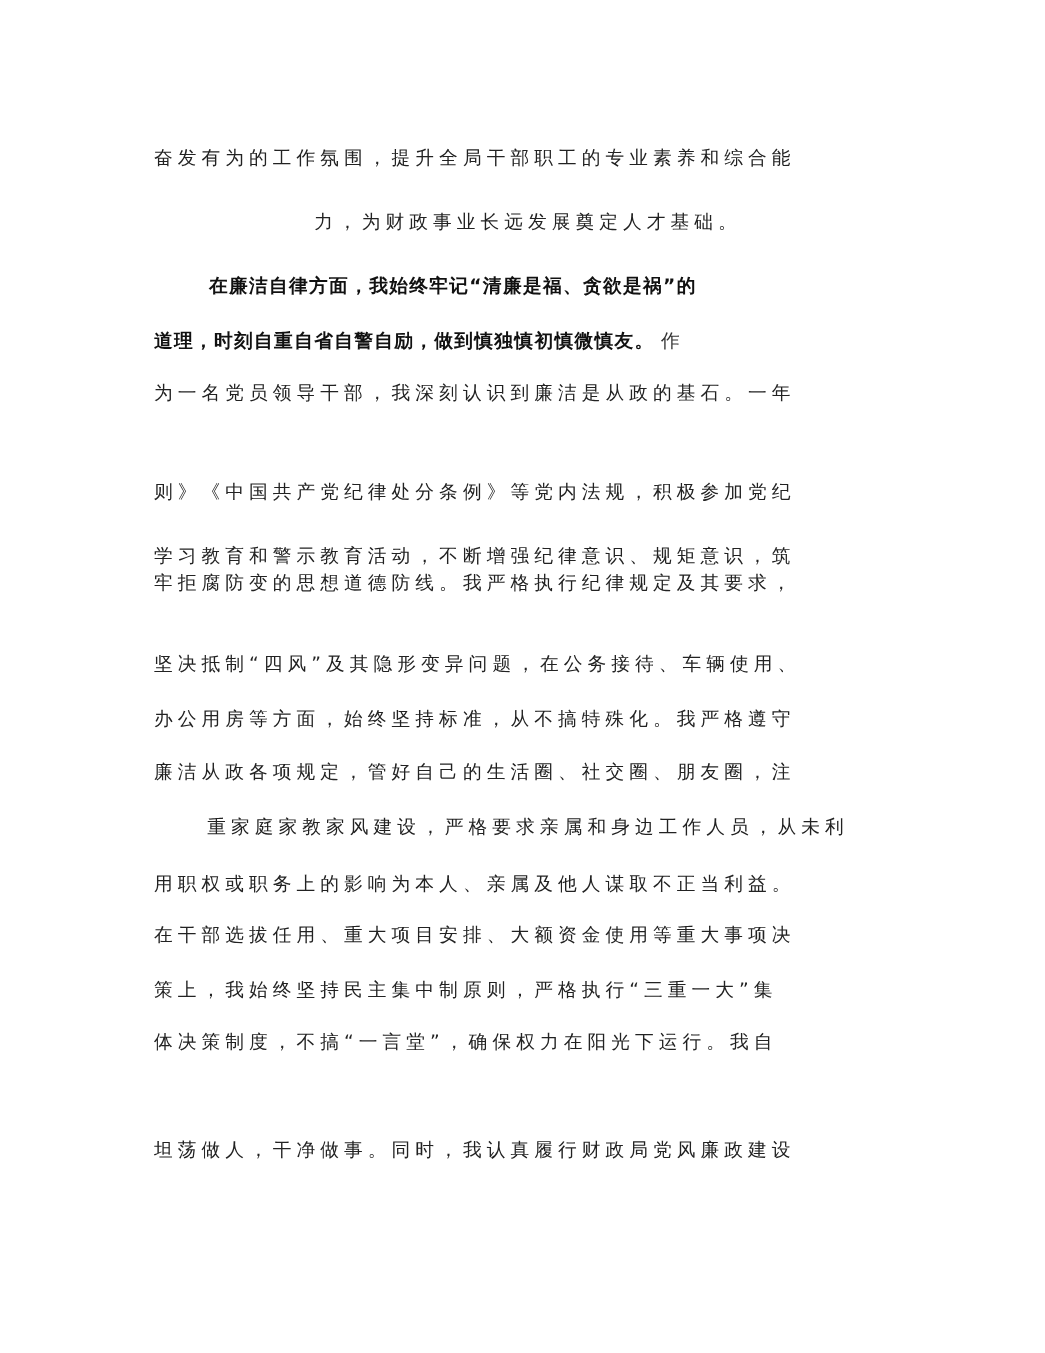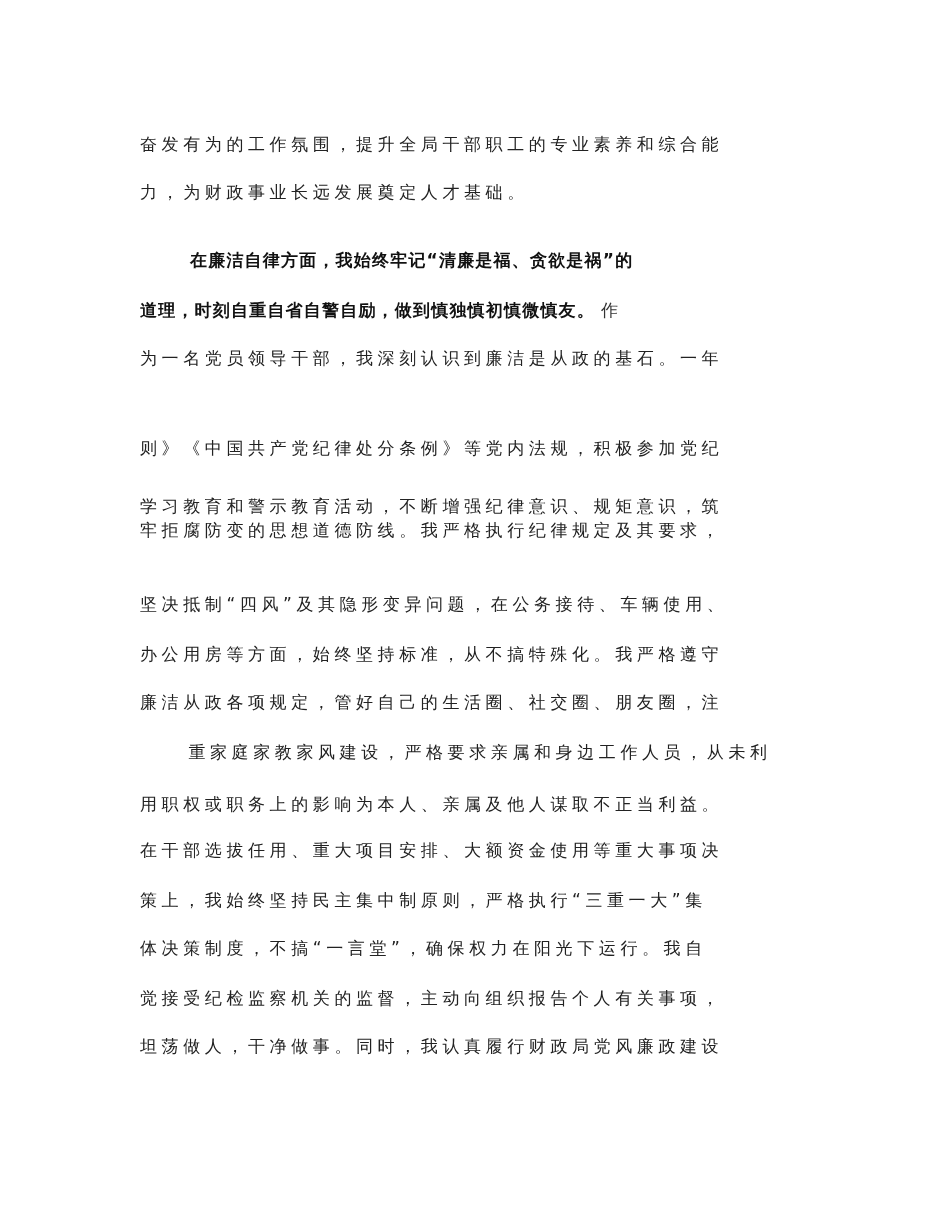--- a/index.html
+++ b/index.html
@@ -46,35 +46,34 @@
       margin-left: 6px;
     }
     .indent { left: 190px; width: 630px; }
   </style>
 </head>
 <body>
 
 <div class="page">
 
   <div class="line" style="top:124px;">奋发有为的工作氛围，提升全局干部职工的专业素养和综合能</div>
-  <div class="line" style="top:172px;">力，为财政事业长远发展奠定人才基础。</div>
+  <div class="line" style="top:182px;text-align:center;">力，为财政事业长远发展奠定人才基础。</div>
 
   <div class="line bold indent" style="top:240px;">在廉洁自律方面，我始终牢记“清廉是福、贪欲是祸”的</div>
   <div class="line bold" style="top:290px;">
     <span>道理，时刻自重自省自警自励，做到慎独慎初慎微慎友。</span><span class="normal-tail">作</span>
   </div>
 
   <div class="line" style="top:338px;">为一名党员领导干部，我深刻认识到廉洁是从政的基石。一年</div>
   <div class="line" style="top:428px;">则》《中国共产党纪律处分条例》等党内法规，积极参加党纪</div>
   <div class="line" style="top:486px;">学习教育和警示教育活动，不断增强纪律意识、规矩意识，筑</div>
   <div class="line" style="top:512px;font-family:Liberation Mono, monospace;">牢拒腐防变的思想道德防线。我严格执行纪律规定及其要求，</div>
   <div class="line" style="top:634px;">办公用房等方面，始终坚持标准，从不搞特殊化。我严格遵守</div>
   <div class="line" style="top:584px;">坚决抵制“四风”及其隐形变异问题，在公务接待、车辆使用、</div>
   <div class="line" style="top:682px;">廉洁从政各项规定，管好自己的生活圈、社交圈、朋友圈，注</div>
   <div class="line" style="top:732px;text-align:center;">重家庭家教家风建设，严格要求亲属和身边工作人员，从未利</div>
   <div class="line" style="top:784px;">用职权或职务上的影响为本人、亲属及他人谋取不正当利益。</div>
   <div class="line" style="top:830px;">在干部选拔任用、重大项目安排、大额资金使用等重大事项决</div>
   <div class="line" style="top:880px;">策上，我始终坚持民主集中制原则，严格执行“三重一大”集</div>
   <div class="line" style="top:928px;">体决策制度，不搞“一言堂”，确保权力在阳光下运行。我自</div>
-  <div class="line" style="top:978px;">觉接受纪检监察机关的监督，主动向组织报告个人有关事项，</div>
   <div class="line" style="top:1026px;">坦荡做人，干净做事。同时，我认真履行财政局党风廉政建设</div>
 
 </div>
 
 </body></html>

